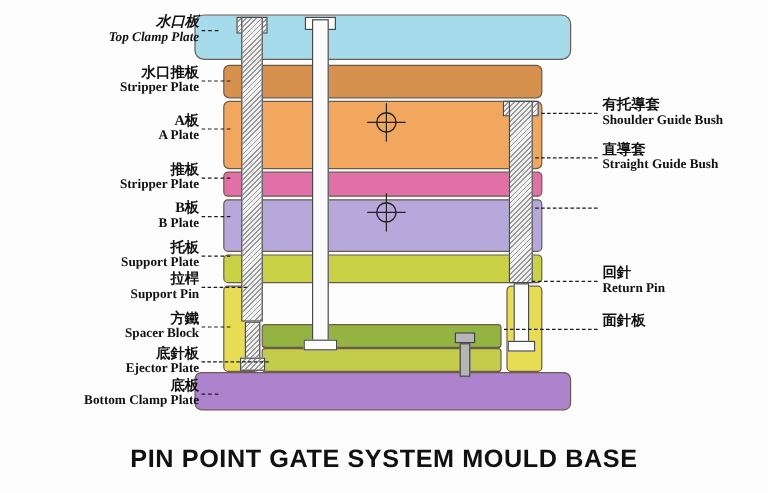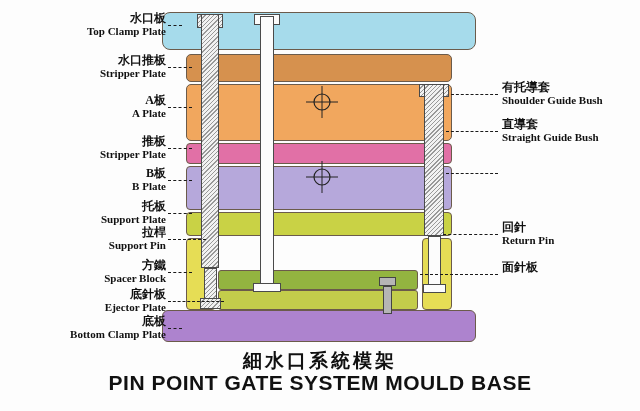--- a/index.html
+++ b/index.html
@@ -87,21 +87,21 @@
   <div class="lead" style="left:168px;top:272px;width:24px;"></div>
   <div class="lead" style="left:168px;top:301px;width:56px;"></div>
   <div class="lead" style="left:168px;top:328px;width:14px;"></div>
 
   <div class="lead" style="left:451px;top:94px;width:47px;"></div>
   <div class="lead" style="left:446px;top:131px;width:52px;"></div>
   <div class="lead" style="left:446px;top:173px;width:52px;"></div>
   <div class="lead" style="left:443px;top:234px;width:55px;"></div>
   <div class="lead" style="left:420px;top:274px;width:78px;"></div>
 
-  <div class="lbl left" style="top:12px;right:474px;">
+  <div class="lbl left" style="top:12px;right:474px;font-style:italic;">
     <div class="cn">水口板</div>
     <div class="en">Top Clamp Plate</div>
   </div>
   <div class="lbl left" style="top:54px;right:474px;">
     <div class="cn">水口推板</div>
     <div class="en">Stripper Plate</div>
   </div>
   <div class="lbl left" style="top:94px;right:474px;">
     <div class="cn">A板</div>
     <div class="en">A Plate</div>
@@ -144,16 +144,15 @@
     <div class="en">Straight Guide Bush</div>
   </div>
   <div class="lbl" style="top:221px;left:502px;">
     <div class="cn">回針</div>
     <div class="en">Return Pin</div>
   </div>
   <div class="lbl" style="top:261px;left:502px;">
     <div class="cn">面針板</div>
   </div>
 
-  <div class="title-cn">細水口系統模架</div>
   <div class="title-en">PIN POINT GATE SYSTEM MOULD BASE</div>
 
 </div>
 
 </body></html>

